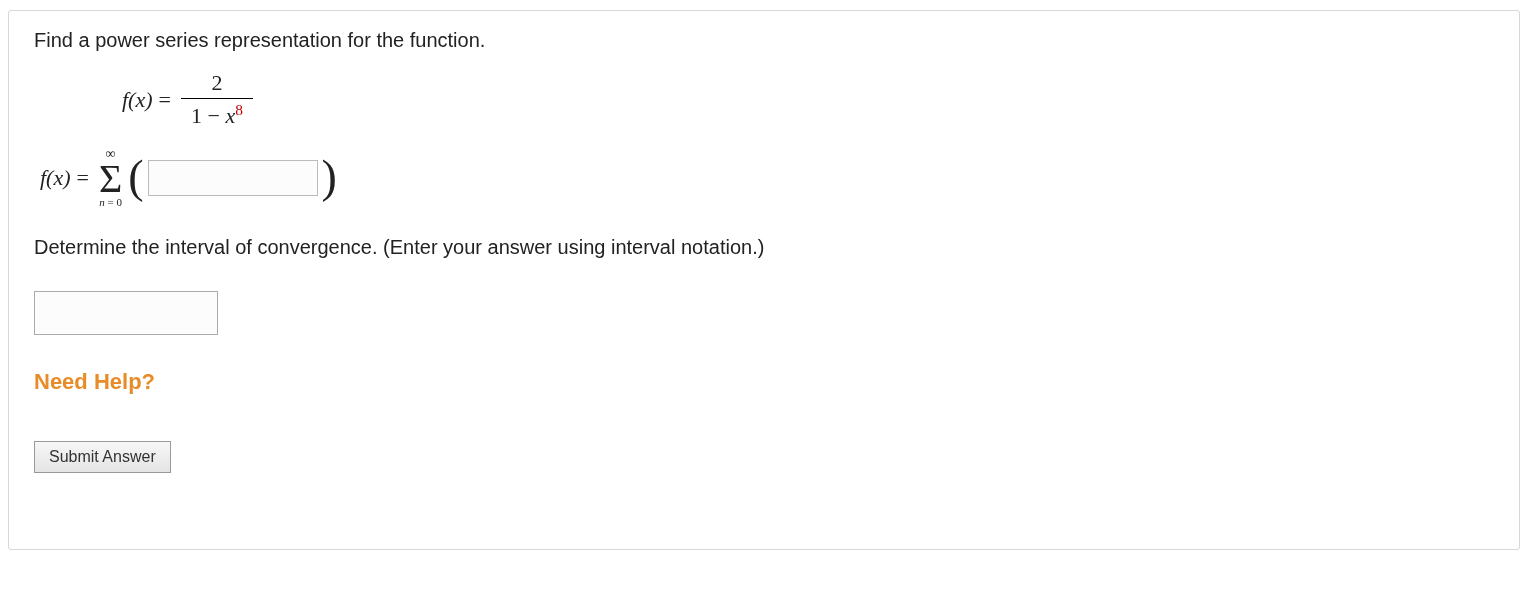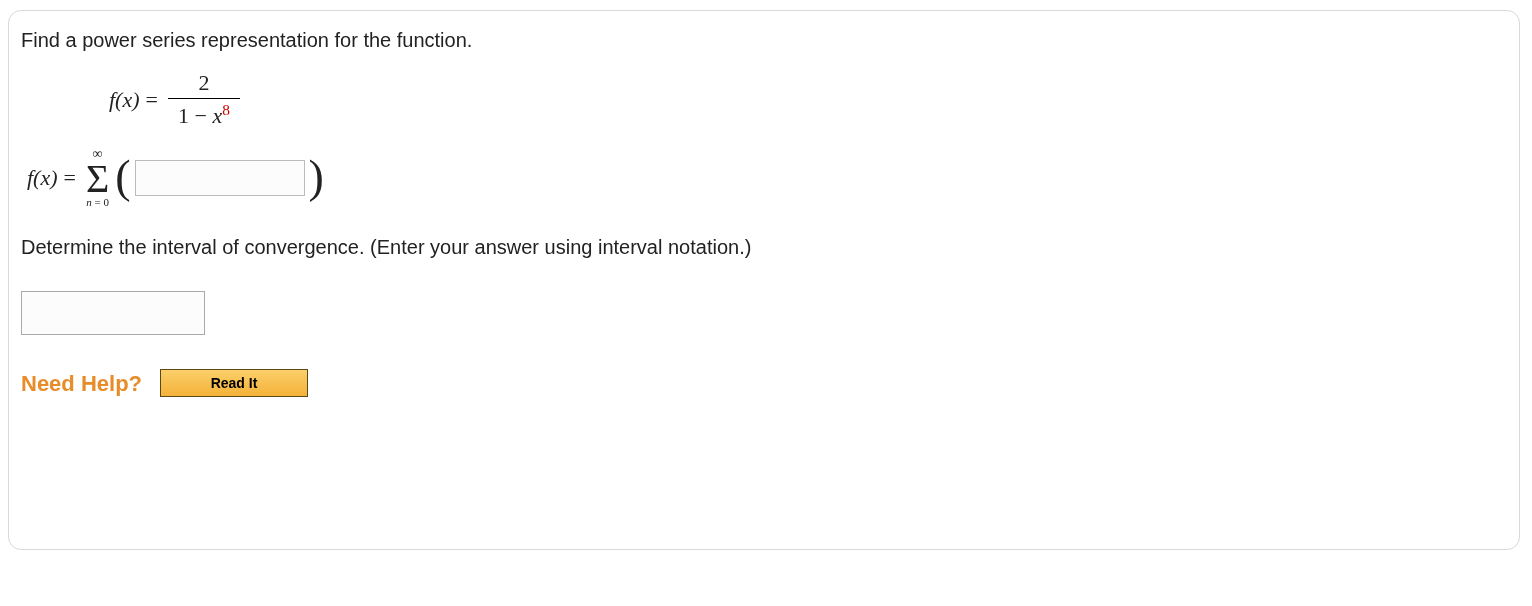--- a/index.html
+++ b/index.html
@@ -1,33 +1,33 @@
 <!DOCTYPE html>
 <html><head>
 <meta charset="utf-8">
 <style>
   html,body{margin:0;padding:0;font-family:Verdana,Geneva,sans-serif;font-size:19px;color:#222;background:#fff}
-  .container{border:1px solid #d9d9d9;border-radius:13px;margin:10px 8px;padding:18px 22px 26px 12px;box-sizing:border-box;width:1512px;min-height:540px}
+  .container{border:1px solid #d9d9d9;border-radius:3px;margin:10px 8px;padding:18px 22px 26px 25px;box-sizing:border-box;width:1512px;min-height:540px}
   .prompt{margin:0 0 18px 0;font-size:20px}
   .math-block{display:flex;align-items:center;margin:0 0 18px 88px;font-family:'Times New Roman',serif;font-size:22px}
   .frac{display:inline-flex;flex-direction:column;align-items:center;margin-left:10px;vertical-align:middle}
   .frac .num{padding:0 10px 2px 10px}
   .frac .den{border-top:1.5px solid #000;padding:2px 10px 0 10px}
   .exp{font-size:.7em;vertical-align:super;color:#c00}
   .answer-line{display:flex;align-items:center;margin:4px 0 28px 6px;font-family:'Times New Roman',serif;font-size:22px}
   .sigma-wrap{display:inline-flex;flex-direction:column;align-items:center;line-height:1;margin:0 6px}
   .sigma-top{font-size:14px}
   .sigma{font-size:40px;line-height:.9}
   .sigma-bot{font-size:11px;font-style:italic}
   .sigma-bot .eq{font-style:normal}
   .paren{font-size:46px;font-family:'Times New Roman',serif;line-height:0.8}
   input.series{width:160px;height:30px;border:1px solid #bbb;background:#fcfcfc;font-size:15px;padding:2px 4px;margin:0 4px}
   .interval-prompt{font-size:20px;margin:0 0 32px 0}
   input.interval{width:170px;height:38px;border:1px solid #aaa;background:#fcfcfc;font-size:16px;padding:2px 6px;display:block;margin-bottom:34px}
-  .help-row{display:flex;align-items:flex-end;gap:18px;margin-bottom:46px}
+  .help-row{display:flex;align-items:flex-start;gap:34px;margin-bottom:46px}
   .need-help{color:#e78c28;font-size:22px;font-weight:bold}
   .help-btn{background:linear-gradient(#fbcf69,#f4b23a);border:1px solid #5a4a1a;padding:4px 0;width:148px;height:28px;font-family:Verdana,Geneva,sans-serif;font-size:14px;font-weight:bold;color:#000;cursor:pointer;text-align:center;box-sizing:border-box}
   .submit{background:linear-gradient(#f7f7f7,#e4e4e4);border:1px solid #999;padding:6px 14px;font-family:Verdana,Geneva,sans-serif;font-size:16px;color:#333;cursor:pointer}
   .fx{font-style:italic;font-family:'Times New Roman',serif}
 </style>
 </head>
 <body>
 
 <div class="container">
 
@@ -56,17 +56,17 @@
     <input type="text" class="series" value="" style="">
     <span class="paren">)</span>
   </div>
 
   <p class="interval-prompt">Determine the interval of convergence. (Enter your answer using interval notation.)</p>
 
   <input type="text" class="interval" value="" style="">
 
   <div class="help-row">
     <span class="need-help">Need Help?</span>
-    <button class="help-btn">Read It</button>
   </div>
 
+  <button class="submit">Submit Answer</button>
 
 </div>
 
 </body></html>

